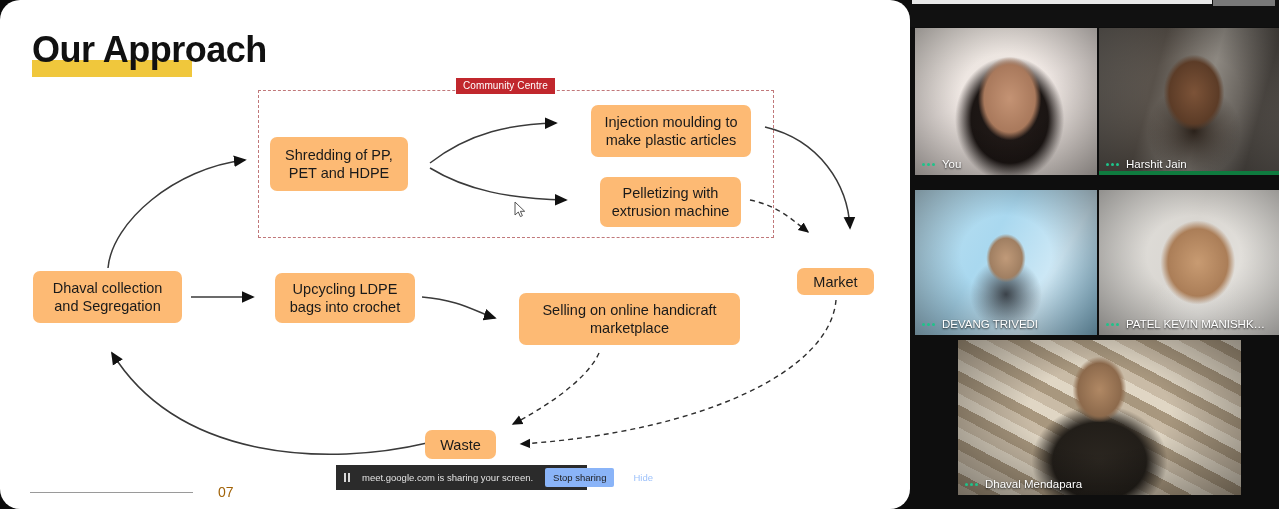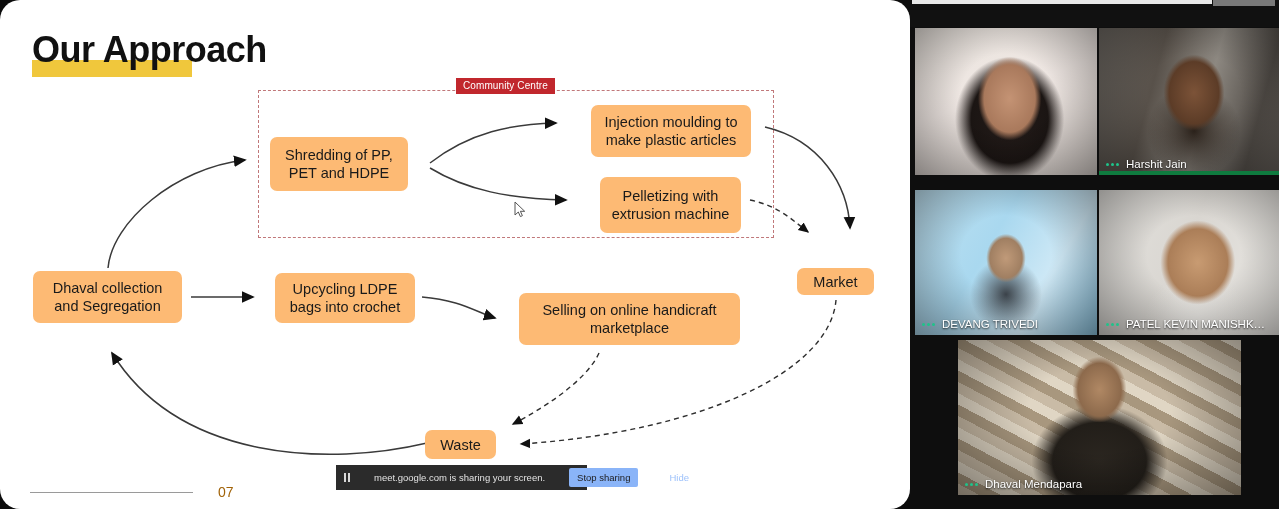--- a/index.html
+++ b/index.html
@@ -59,21 +59,21 @@
     font-size: 14.5px;
     line-height: 18px;
     display: flex;
     align-items: center;
     justify-content: center;
     text-align: center;
     padding: 4px 8px;
   }
   #n-shred   { left: 270px; top: 137px; width: 138px; height: 54px; }
   #n-inject  { left: 591px; top: 105px; width: 160px; height: 52px; }
-  #n-pellet  { left: 600px; top: 177px; width: 141px; height: 56px; }
+  #n-pellet  { left: 600px; top: 177px; width: 141px; height: 50px; }
   #n-waste   { left: 33px;  top: 271px; width: 149px; height: 52px; }
   #n-upcyc   { left: 275px; top: 273px; width: 140px; height: 50px; }
   #n-selling { left: 519px; top: 293px; width: 221px; height: 52px; }
   #n-market  { left: 797px; top: 268px; width: 77px;  height: 27px; }
   #n-wastebx { left: 425px; top: 430px; width: 71px;  height: 29px; }
 
   
   #arrows { position: absolute; left: 0; top: 0; width: 910px; height: 509px; }
 
   
@@ -90,21 +90,21 @@
   
   #cursor { position: absolute; left: 514px; top: 201px; width: 14px; height: 18px; }
 
   
   #share-bar {
     position: absolute; left: 336px; top: 465px;
     width: 251px; height: 25px;
     background: #2b2b2b;
     display: flex; align-items: center;
     padding: 0 4px 0 8px;
-    gap: 24px;
+    gap: 12px;
   }
   #pause-icon { display: flex; gap: 2px; }
   #pause-icon i { display: block; width: 2px; height: 9px; background: #d8d8d8; }
   #share-text {
     color: #e2e2e2; font-size: 9.5px; white-space: nowrap;
     flex: 1;
   }
   #stop-sharing-btn {
     background: #8ab4f8; color: #202124;
     font-size: 9.5px; padding: 4px 8px;
@@ -284,20 +284,28 @@
   <div id="rail">
 
     <div id="rail-topbar">
       <div class="chrome-strip"></div>
       <div class="chrome-btns"></div>
     </div>
 
     <div class="tile" id="tile-you">
       <div class="vid bg-you"></div>
       <div class="vignette"></div>
+      <div class="tile-name">
+        <span class="dots">
+            <i></i>
+            <i></i>
+            <i></i>
+          </span>
+        <span>You</span>
+      </div>
     </div>
 
     <div class="tile" id="tile-harshit">
       <div class="vid bg-harshit"></div>
       <div class="vignette"></div>
       <div class="tile-name">
         <span class="dots">
             <i></i>
             <i></i>
             <i></i>

